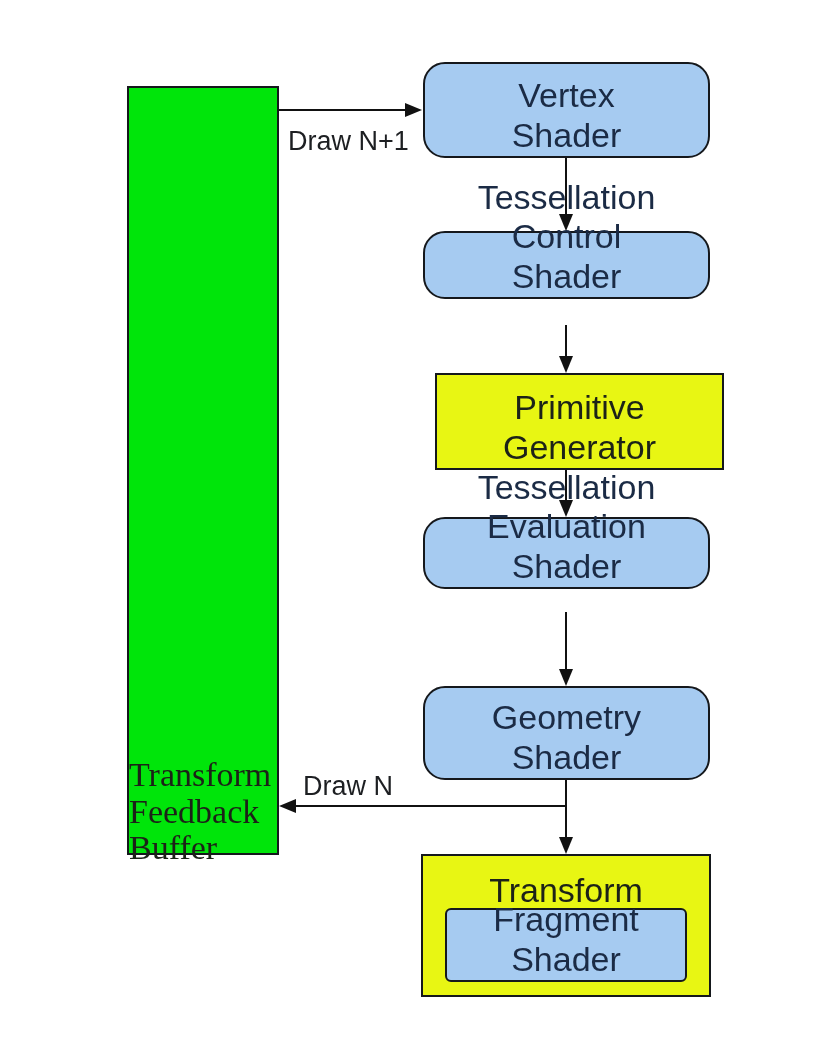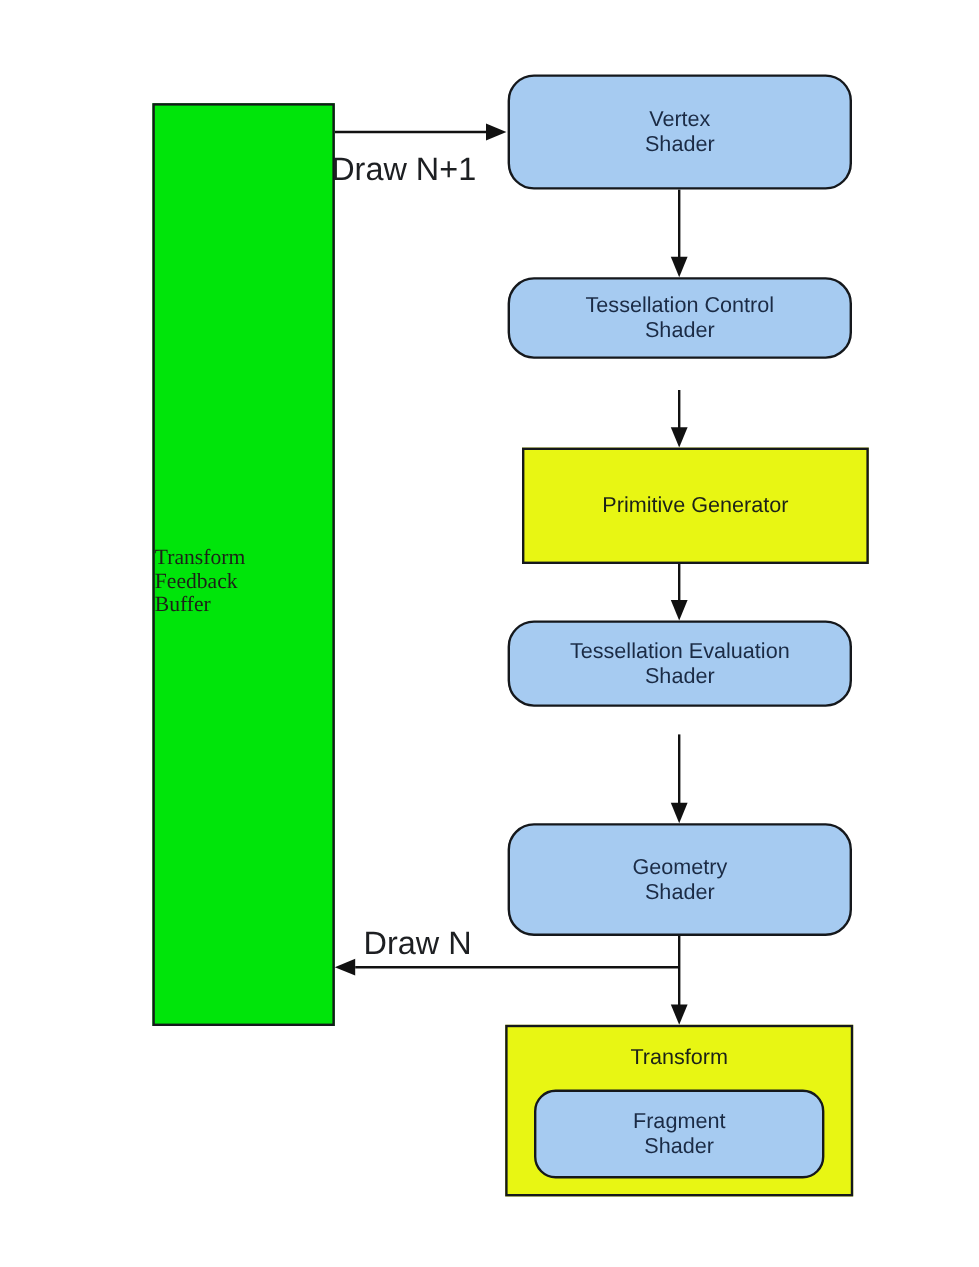--- a/index.html
+++ b/index.html
@@ -20,24 +20,24 @@
     left: 0;
     top: 0;
     width: 816px;
     height: 1056px;
     pointer-events: none;
   }
   .node {
     position: absolute;
     box-sizing: border-box;
     display: flex;
-    align-items: center;
+    align-items: flex-end;
     justify-content: center;
     text-align: center;
-    font-size: 18px;
+    font-size: 34px;
     line-height: 1.17;
     border: 2px solid var(--border, #15181c);
   }
   .lbl { white-space: pre-line; }
   .node.blue {
     background: var(--blue-fill, #A6CBF1);
     color: var(--blue-text, #1b2b45);
     border-radius: 22px;
   }
   .node.yellow {
@@ -66,29 +66,29 @@
     left: 421px; top: 854px; width: 290px; height: 143px;
     display: block;
   }
   .ras-title {
     display: block;
     margin-top: 15px;
     text-align: center;
   }
   #node-fs {
     left: 445px; top: 908px; width: 242px; height: 74px;
-    border-radius: 18px;
+    border-radius: 6px;
   }
   .edge-label {
     position: absolute;
     font-size: 27px;
     color: var(--label-text, #1d1f22);
     white-space: nowrap;
   }
-  #lbl-draw-n1 { left: 276px; top: 126px; }
+  #lbl-draw-n1 { left: 288px; top: 126px; }
   #lbl-draw-n  { left: 303px; top: 771px; }
   .watermark {
     position: absolute;
     left: 633px;
     top: 1009px;
     font-size: 19px;
     letter-spacing: 1px;
     color: var(--watermark-text, #c7c9cd);
     white-space: nowrap;
   }

